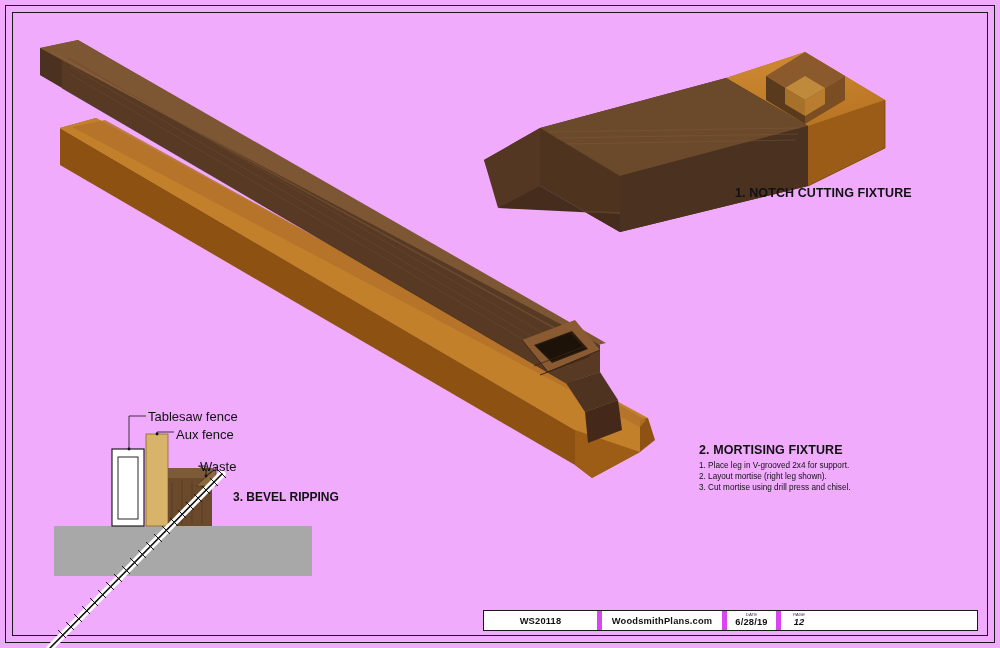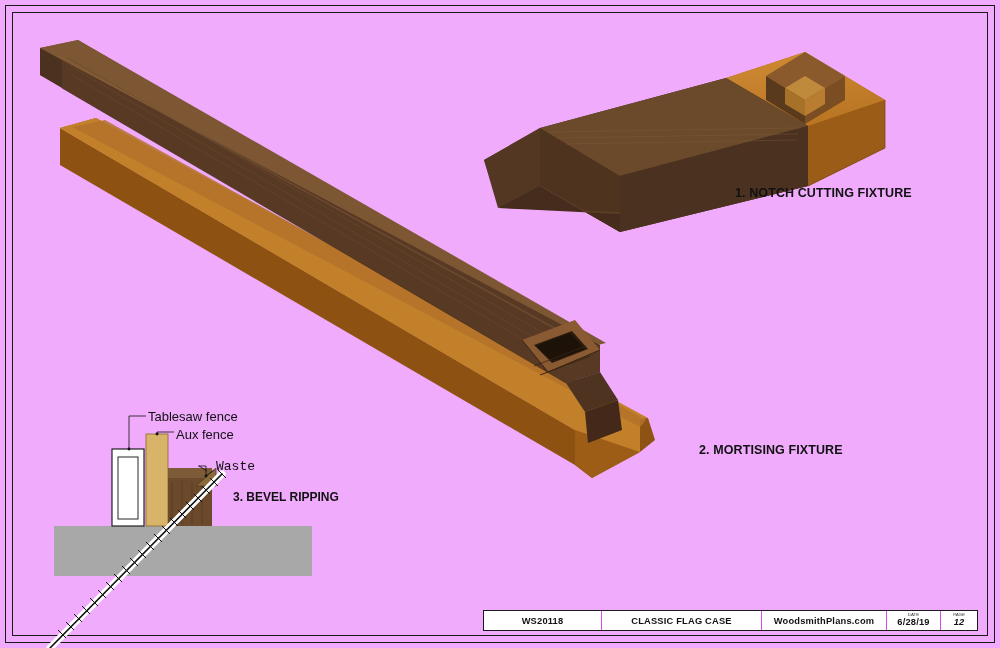--- a/index.html
+++ b/index.html
@@ -83,41 +83,41 @@
 
   
   .leader-label {
     position: absolute;
     font-size: 13px;
     color: #111111;
     white-space: nowrap;
   }
   #lbl-tablesaw { left: 148px; top: 409px; }
   #lbl-aux { left: 176px; top: 427px; }
-  #lbl-waste { left: 216px; top: 459px; font-family: Liberation Mono, monospace; }
+  #lbl-waste { left: 200px; top: 459px; }
 
   
   #titleblock {
     position: absolute;
     left: 483px;
     top: 610px;
     width: 495px;
     height: 21px;
     border: 1px solid #1a1a1a;
     box-sizing: border-box;
     display: flex;
     align-items: stretch;
     background: #ffffff;
     font-size: 9px;
   }
   #titleblock .cell {
     display: flex;
     align-items: center;
     justify-content: center;
-    border-right: 1px solid #d946ef;
+    border-right: 5px solid #d946ef;
     box-sizing: border-box;
     color: #111111;
     font-weight: bold;
     font-size: 9.3px;
     letter-spacing: 0.2px;
   }
   #titleblock .cell:last-child { border-right: none; font-style: italic; }
   .tb-plan { width: 118px; }
   .tb-name { width: 160px; }
   .tb-site { width: 125px; }
@@ -332,34 +332,38 @@
       <span class="num">1.</span>
       <span>NOTCH CUTTING FIXTURE</span>
     </div>
   </div>
 
   <div class="callout" id="callout-mortise">
     <div class="title">
       <span class="num">2.</span>
       <span>MORTISING FIXTURE</span>
     </div>
+    <ol>
+      <li>1. Place leg in V-grooved 2x4 for support.</li>
+      <li>2. Layout mortise (right leg shown).</li>
+      <li>3. Cut mortise using drill press and chisel.</li>
+    </ol>
   </div>
 
   <div id="callout-bevel">
     <span class="num">3.</span>
     <span>BEVEL RIPPING</span>
   </div>
 
   <div class="leader-label" id="lbl-tablesaw">Tablesaw fence</div>
   <div class="leader-label" id="lbl-aux">Aux fence</div>
   <div class="leader-label" id="lbl-waste">Waste</div>
 
   <div id="titleblock">
     <div class="cell tb-plan">WS20118</div>
-    <div class="cell tb-name">CLASSIC FLAG CASE</div>
     <div class="cell tb-site">WoodsmithPlans.com</div>
     <div class="cell tb-date stacked">
       <span class="micro">DATE</span>
       <span>6/28/19</span>
     </div>
     <div class="cell tb-page stacked">
       <span class="micro">PAGE</span>
       <span>12</span>
     </div>
   </div>

